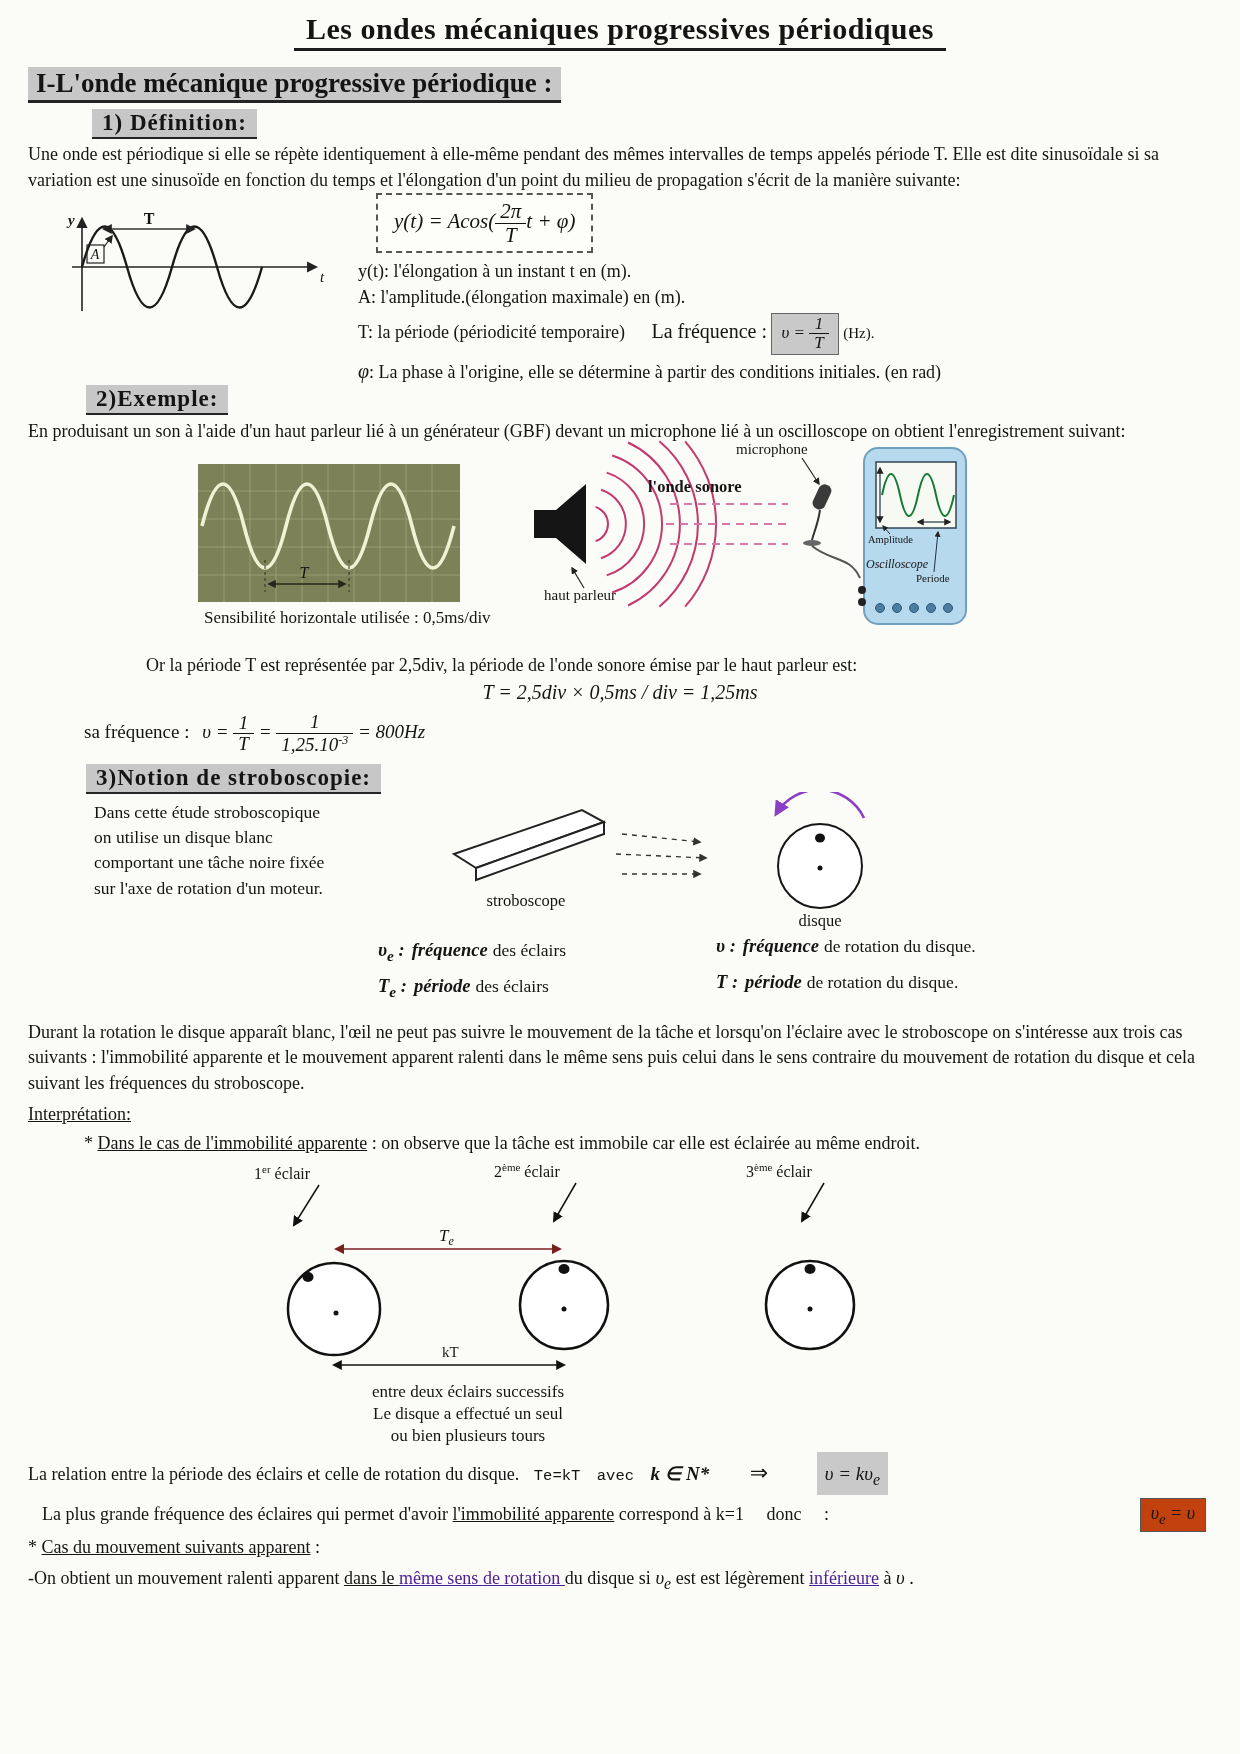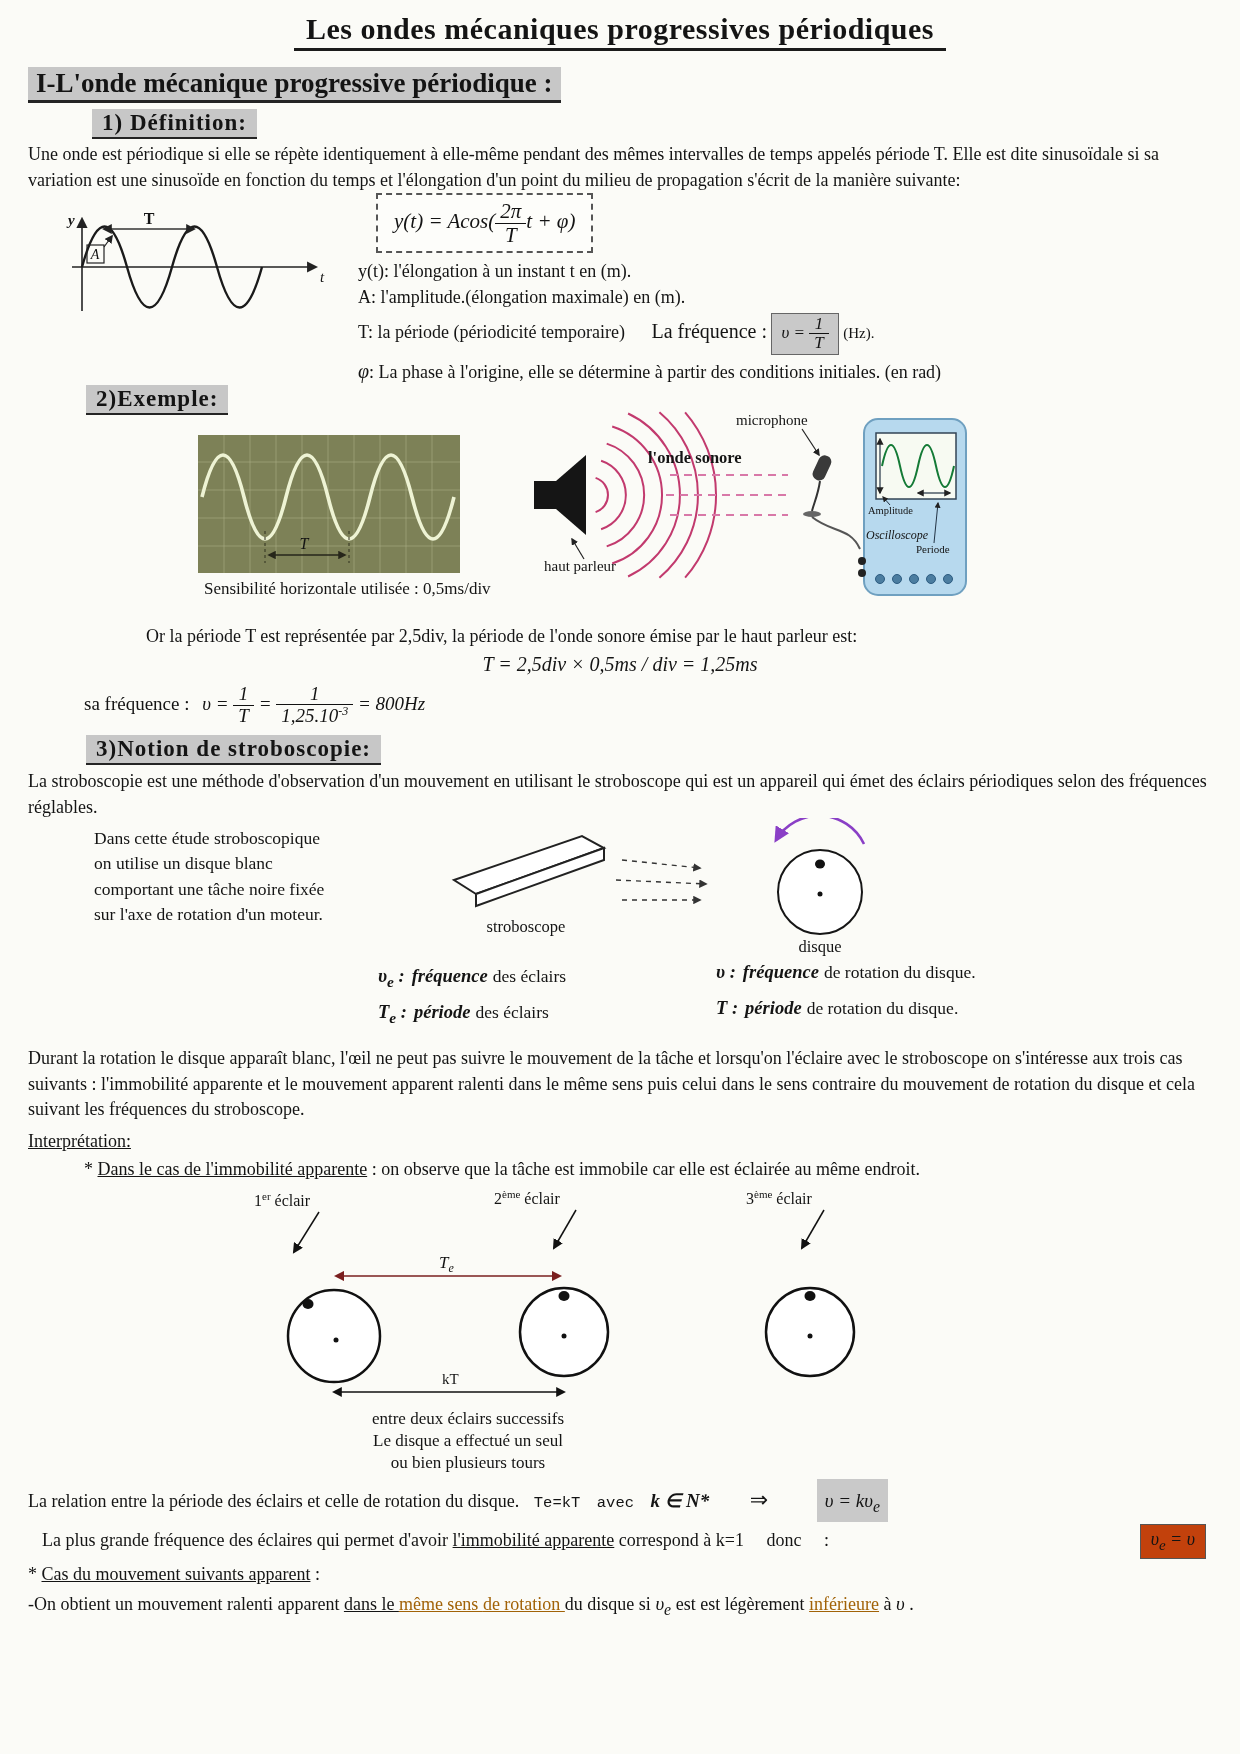--- a/index.html
+++ b/index.html
@@ -22,21 +22,21 @@
   .frac { display:inline-block; vertical-align:middle; text-align:center; line-height:1.08; }
   .frac .fnum { display:block; border-bottom:1.6px solid #111; padding:0 5px; }
   .frac .fden { display:block; padding:0 5px; }
   .formula-box { position:absolute; border:2px dashed #555; padding:5px 16px;
                  font-size:21px; font-style:italic; background:#fdfdfa; }
   .freq-box { display:inline-block; background:#c9c9c9; border:1px solid #666;
               padding:1px 9px; font-style:italic; font-size:17px; vertical-align:middle; }
   .hl { background:#c9c9c9; padding:11px 8px; }
   .boxed { border:1.5px solid #555; background:#c2410c; padding:2px 10px; }
   .u { text-decoration:underline; }
-  .red { color:#a16207; }
+  .red { color:#4c1d95; }
   .math { font-style:italic; }
   .mono { font-family:"Liberation Mono", monospace; font-size:15.5px; }
   svg text { font-family:"Liberation Serif", serif; fill:#141414; }
   .caption { font-size:17px; }
   .desc-line { margin-bottom:5px; font-size:18px; }
   .defs-row { position:absolute; font-size:17.5px; }
   .mb { font-style:italic; font-weight:bold; font-size:18.5px; }
   .wbi { font-style:italic; font-weight:bold; font-size:18.5px; margin:0 5px 0 7px; }
 </style>
 </head>
@@ -102,20 +102,21 @@
       <div class="desc-line">
         <span class="math" style="font-size:20px;">φ</span><span>: La phase à l'origine, elle se détermine à partir des conditions initiales. (en rad)</span>
       </div>
     </div>
   </div>
 
   <div style="margin:10px 0 4px 58px;">
     <span class="h2">2)Exemple:</span>
   </div>
 
+  <p class="body">En produisant un son à l'aide d'un haut parleur lié à un générateur (GBF) devant un microphone lié à un oscilloscope on obtient l'enregistrement suivant:</p>
 
   <div class="fig" style="height:202px;">
 
     <svg class="abs" style="left:170px; top:16px;" width="262" height="138">
       <defs>
         <marker id="ma2" viewBox="0 0 10 10" refX="8" refY="5" markerWidth="6" markerHeight="6" orient="auto-start-reverse">
           <path d="M0,0 L10,5 L0,10 z" fill="#26261a"></path>
         </marker>
       </defs>
       <rect x="0" y="0" width="262" height="138" fill="#7d8157"></rect>
@@ -204,21 +205,20 @@
     <span class="frac math"><span class="fnum">1</span><span class="fden">T</span></span>
     <span class="math">=</span>
     <span class="frac math"><span class="fnum">1</span><span class="fden"><span>1,25.10</span><sup style="font-size:12px;">-3</sup></span></span>
     <span class="math">= 800Hz</span>
   </div>
 
   <div style="margin:8px 0 4px 58px;">
     <span class="h2">3)Notion de stroboscopie:</span>
   </div>
 
-  <p class="body">La stroboscopie est une méthode d'observation d'un mouvement en utilisant le stroboscope qui est un appareil qui émet des éclairs périodiques selon des fréquences réglables.</p>
 
   <div class="fig" style="height:216px; margin-top:4px;">
 
     <div class="abs" style="left:66px; top:2px; font-size:17.5px; line-height:1.45;">
       <div>Dans cette étude stroboscopique</div>
       <div>on utilise un disque blanc</div>
       <div>comportant une tâche noire fixée</div>
       <div>sur l'axe de rotation d'un moteur.</div>
     </div>
 

